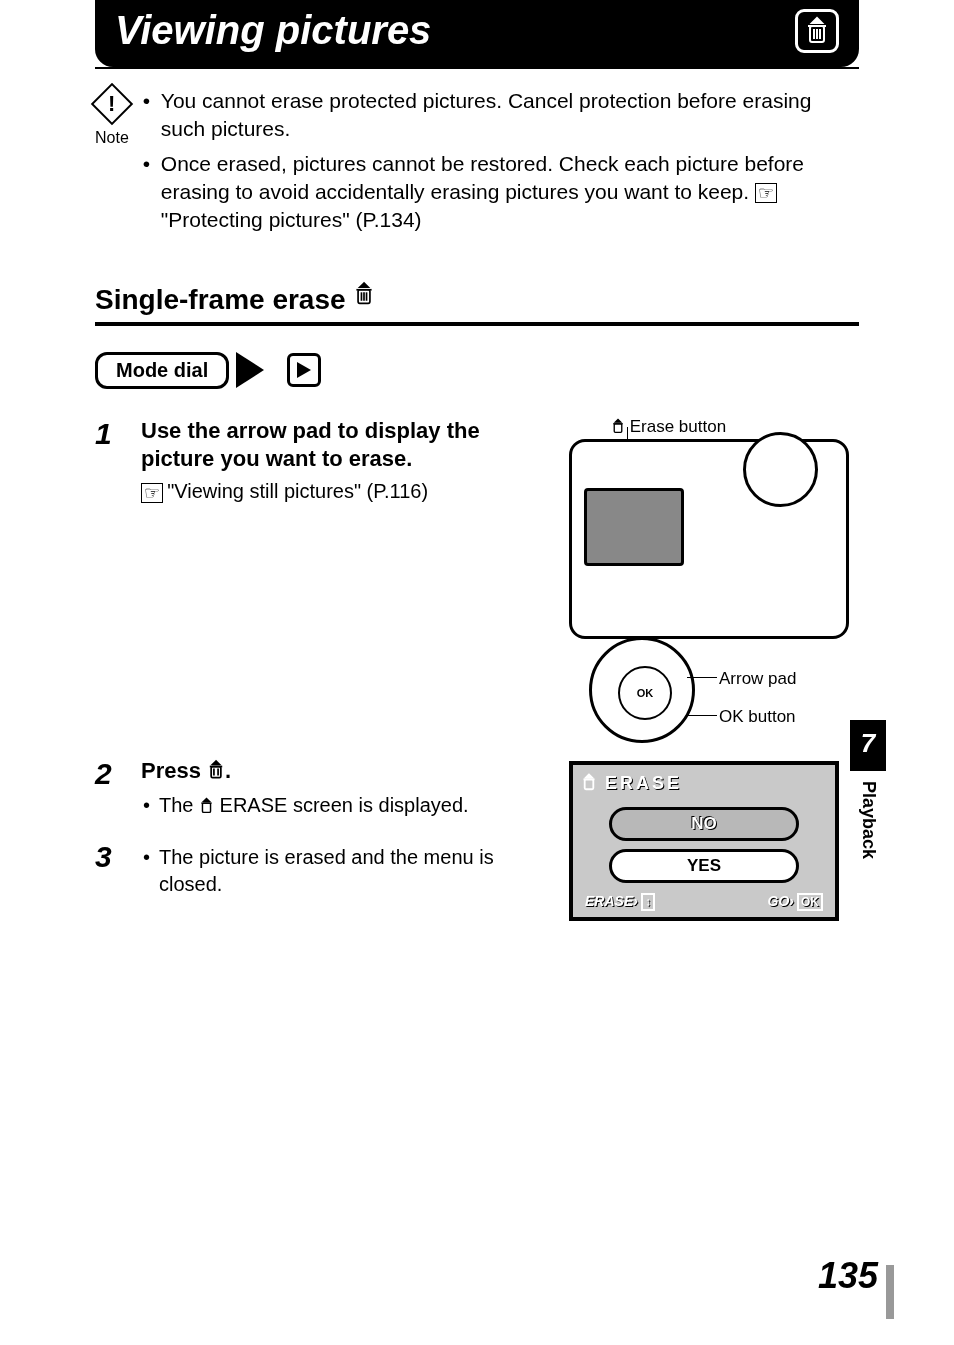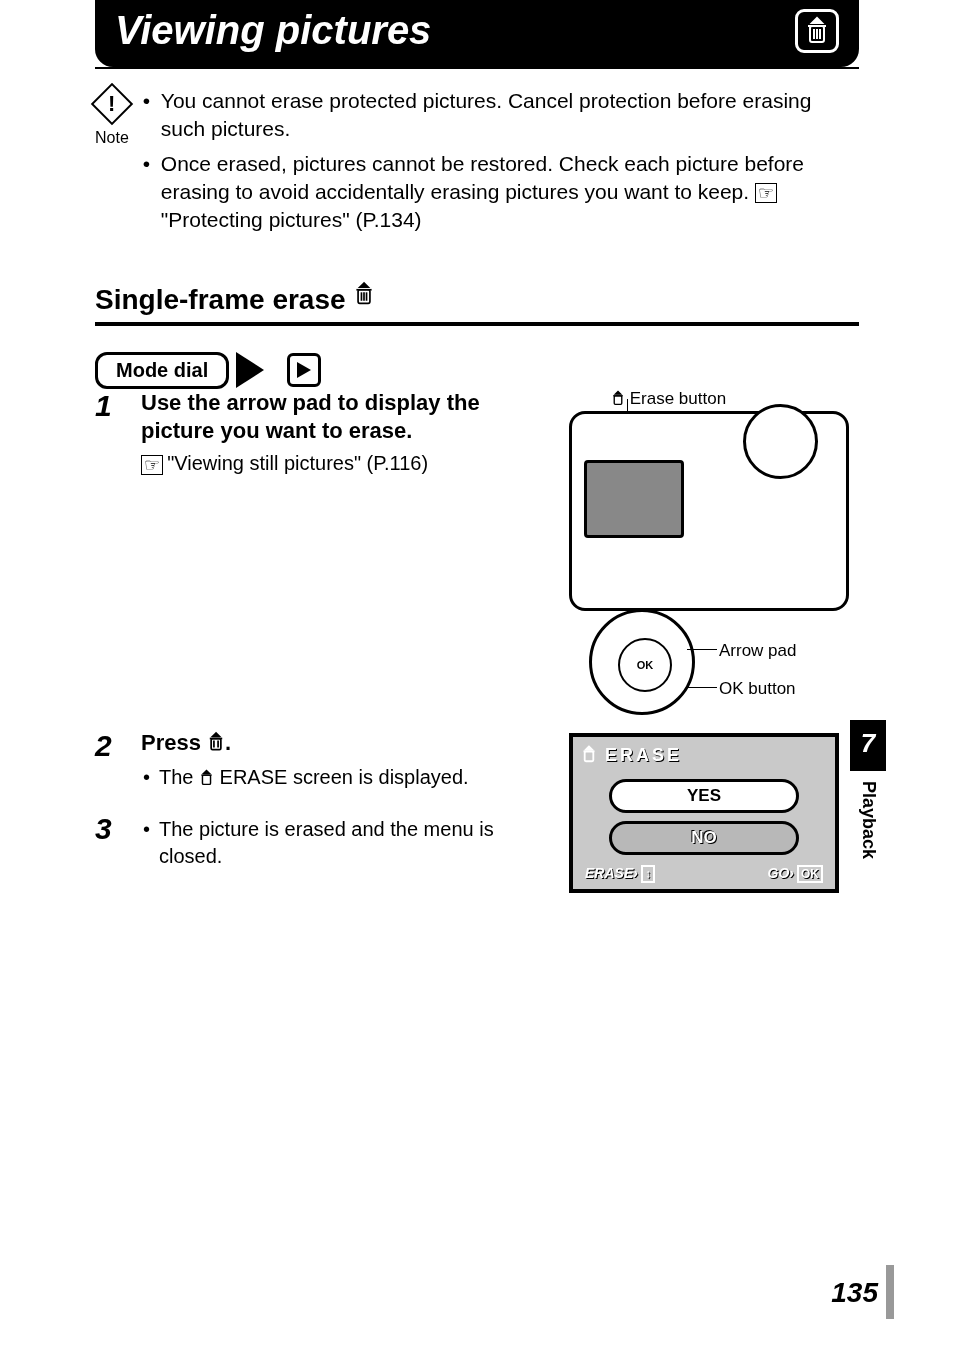--- a/index.html
+++ b/index.html
@@ -65,21 +65,21 @@
       display: inline-block;
       font-size: 18px;
       border: 1px solid #000;
       padding: 0 2px;
       line-height: 1;
       vertical-align: middle;
       margin-right: 4px;
     }
     .subheading { font-size: 28px; font-weight: bold; border-bottom: 4px solid #000; padding-bottom: 6px; margin-bottom: 26px; }
     .subheading .erase-small { font-size: 22px; vertical-align: 2px; }
-    .mode-dial-row { display: flex; align-items: center; gap: 13px; margin-bottom: 0; }
+    .mode-dial-row { display: flex; align-items: center; gap: 13px; margin-bottom: 28px; }
     .mode-dial-box {
       border: 3px solid #000;
       border-radius: 12px;
       padding: 4px 18px;
       font-weight: bold;
       font-size: 20px;
       background: #fff;
       position: relative;
       z-index: 2;
     }
@@ -198,22 +198,22 @@
     }
     .side-tab-text {
       writing-mode: vertical-rl;
       font-weight: bold;
       font-size: 18px;
       margin: 10px auto 0 auto;
     }
     .page-num {
       position: absolute;
       right: 76px;
-      bottom: 36px;
-      font-size: 28px;
+      bottom: 48px;
+      font-size: 36px;
       font-weight: bold;
       font-style: italic;
     }
     .page-bar {
       position: absolute;
       right: 60px; bottom: 26px;
       width: 8px; height: 54px;
       background: #999;
     }
     .inline-icon {
@@ -362,22 +362,22 @@
         <div class="erase-screen-title">
           <span class="inline-icon">
             <svg width="16" height="19" viewBox="0 0 26 30" fill="none" stroke="#fff" stroke-width="3">
               <path d="M13 2 L8 7 L18 7 Z" fill="#fff"></path>
                 <rect x="6" y="10" width="14" height="16" rx="2"></rect>
               <line x1="4" y1="10" x2="22" y2="10"></line>
             </svg>
           </span>
           <span>ERASE</span>
         </div>
+        <div class="pill no">NO</div>
         <div class="pill">YES</div>
-        <div class="pill no">NO</div>
         <div class="screen-footer">
           <span><span>ERASE</span>›<span class="box">↕</span></span>
           <span><span>GO</span>›<span class="box">OK</span></span>
         </div>
       </div>
     </div>
   </div>
 </div>
 
 <div class="side-tab">

